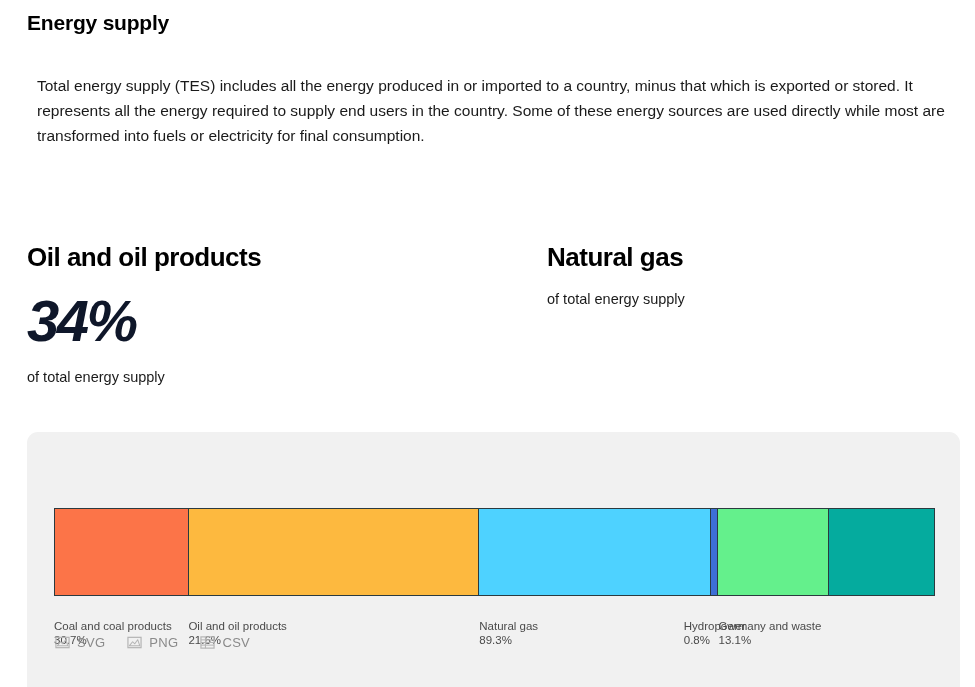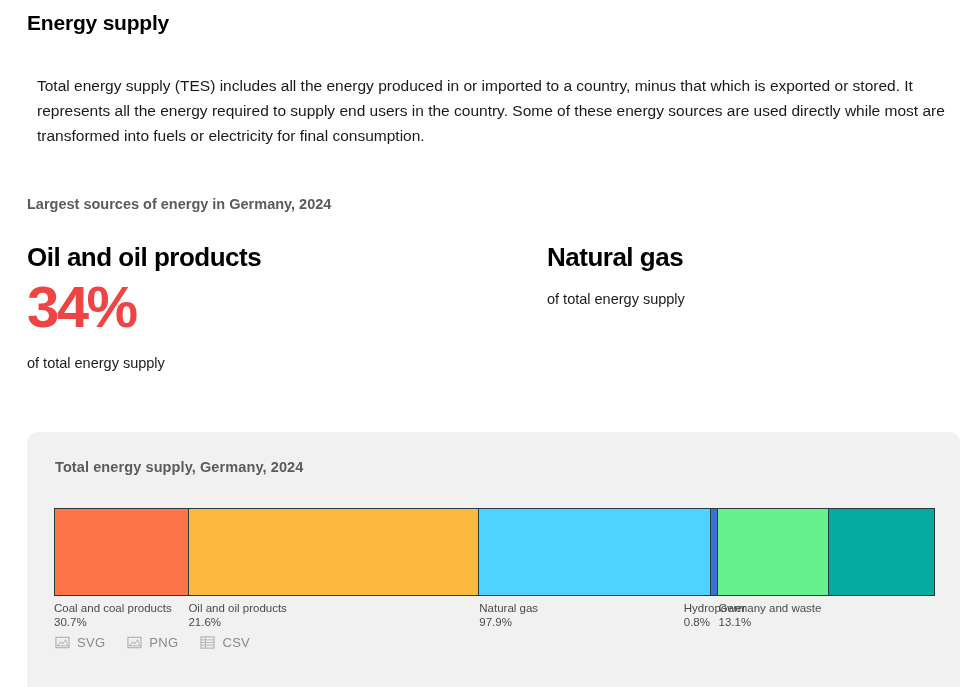--- a/index.html
+++ b/index.html
@@ -62,24 +62,25 @@
   .kf-label {
     font-size: 26px;
     font-weight: bold;
     color: #000000;
     letter-spacing: -0.5px;
     line-height: 34px;
   }
   .kf-value {
     font-size: 58px;
     font-weight: bold;
-    color: #ef4444;
+    color: #0f172a;
     letter-spacing: -2.5px;
     line-height: 62px;
-    margin-top: 2px;
+    margin-top: 16px;
+    font-style: italic;
   }
   .kf-sub {
     font-size: 14.5px;
     color: #1a1a1a;
     margin-top: 17px;
   }
 
   
   .chart-card {
     position: absolute;
@@ -113,21 +114,21 @@
     height: 100%;
     border: 1px solid #2b3a3f;
     margin-left: -1px;
   }
   .bar-seg:first-child { margin-left: 0; }
 
   
   .bar-labels {
     position: absolute;
     left: 27px;
-    top: 170px;
+    top: 188px;
     width: 900px;
     height: 34px;
   }
   .bar-label {
     position: absolute;
     top: 0;
     font-size: 11.5px;
     line-height: 13.5px;
     color: #4a4a4a;
     white-space: nowrap;
@@ -163,37 +164,35 @@
 </style>
 </head>
 <body>
 
 <div id="page">
 
   <h1 class="page-title">Energy supply</h1>
 
   <p class="intro-text">Total energy supply (TES) includes all the energy produced in or imported to a country, minus that which is exported or stored. It represents all the energy required to supply end users in the country. Some of these energy sources are used directly while most are transformed into fuels or electricity for final consumption.</p>
 
-  <div class="kf-eyebrow">Largest sources of energy in Germany, 2024</div>
 
   <div class="kf-grid">
     <div class="kf-col">
       <div class="kf-label">Oil and oil products</div>
       <div class="kf-value">34%</div>
       <div class="kf-sub">of total energy supply</div>
     </div>
     <div class="kf-col second">
       <div class="kf-label">Natural gas</div>
       <div class="kf-sub">of total energy supply</div>
     </div>
   </div>
 
   <div class="chart-card">
 
-    <div class="chart-title">Total energy supply, Germany, 2024</div>
 
     <div class="bar-wrap" id="bar-wrap">
         <div class="bar-seg" title="Coal and coal products 15.9%" style="flex: 15.9 0 0px; background: rgb(252, 116, 72);"></div>
         <div class="bar-seg" title="Oil and oil products 34.4%" style="flex: 34.4 0 0px; background: rgb(253, 185, 63);"></div>
         <div class="bar-seg" title="Natural gas 27.5%" style="flex: 27.5 0 0px; background: rgb(78, 210, 255);"></div>
         <div class="bar-seg" title="Hydropower 0.8%" style="flex: 0.8 0 0px; background: rgb(61, 111, 214);"></div>
         <div class="bar-seg" title="Biofuels and waste 13.1%" style="flex: 13.1 0 0px; background: rgb(100, 240, 140);"></div>
         <div class="bar-seg" title="Biofuels and waste 13.1%" style="flex: 12.5 0 0px; background: rgb(5, 171, 158);"></div>
       </div>
 
@@ -201,21 +200,21 @@
         <div class="bar-label" style="left: 0px;">
           <span class="lbl-name">Coal and coal products</span>
           <span class="lbl-val">30.7%</span>
         </div>
         <div class="bar-label" style="left: 134.433px;">
           <span class="lbl-name">Oil and oil products</span>
           <span class="lbl-val">21.6%</span>
         </div>
         <div class="bar-label" style="left: 425.281px;">
           <span class="lbl-name">Natural gas</span>
-          <span class="lbl-val">97.9%</span>
+          <span class="lbl-val">89.3%</span>
         </div>
         <div class="bar-label" style="left: 629.791px;">
           <span class="lbl-name">Hydropower</span>
           <span class="lbl-val">0.8%</span>
         </div>
         <div class="bar-label" style="left: 664.555px;">
           <span class="lbl-name">Germany and waste</span>
           <span class="lbl-val">13.1%</span>
         </div>
       </div>

